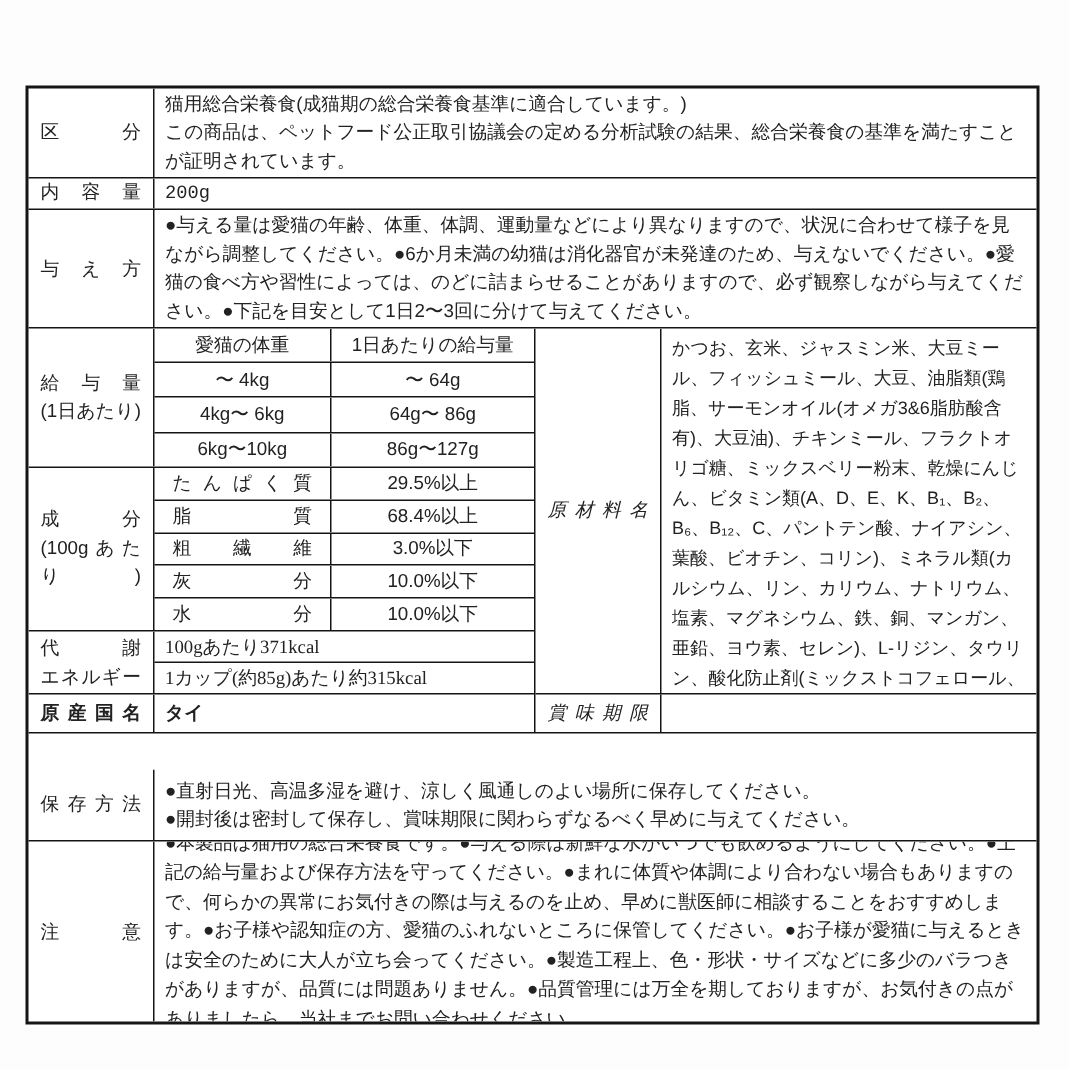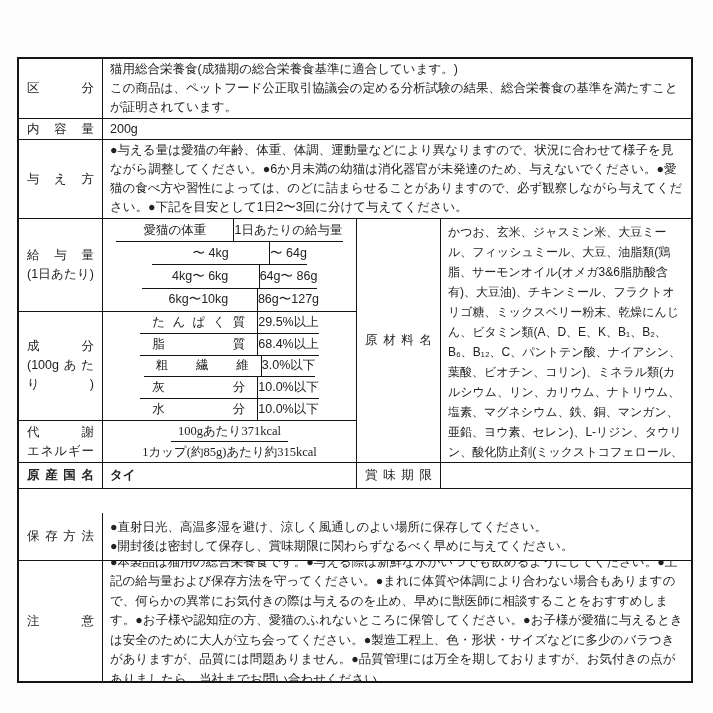--- a/index.html
+++ b/index.html
@@ -27,49 +27,49 @@
   .jl { display: block; width: 100%; text-align: justify; text-align-last: justify; }
 
   .val {
     flex: 1; padding: 2px 7px;
     display: flex; flex-direction: column; justify-content: center;
     overflow: hidden;
   }
   .pre { white-space: pre-line; }
 
   .h-category { height: 60px; }
-  .h-net { height: 21px; }
+  .h-net { height: 21px; font-family: Liberation Mono, monospace; }
   .h-feed { height: 79px; }
   .h-mid { height: 270px; }
   .h-storage { height: 48px; margin-top: 24px; }
   .h-caution { height: 120px; }
   .h-caution .val { line-height: 19.5px; }
 
   
   .mid-left { flex: 0 0 338px; border-right: 1px solid #151515; display: flex; flex-direction: column; }
   .mid-right { flex: 1; display: flex; flex-direction: column; }
 
   .mrow { display: flex; border-bottom: 1px solid #151515; overflow: hidden; }
   .mrow-feeding { height: 93px; }
   .mrow-comp { height: 110px; }
   .mrow-energy { height: 42px; }
   .mrow-origin { height: 25px; border-bottom: none; font-weight: bold; }
 
-  .inner { flex: 1; display: flex; flex-direction: column; align-items: center; }
+  .inner { flex: 1; display: flex; flex-direction: column; }
   .irow { display: flex; border-bottom: 1px solid #151515; flex: 1; overflow: hidden; }
   .irow:last-child { border-bottom: none; }
   .ic { display: flex; align-items: center; justify-content: center; overflow: hidden; }
   .ic-w1 { flex: 0 0 118px; border-right: 1px solid #151515; }
   .ic-w2 { flex: 1; }
   .ic-name { flex: 0 0 118px; border-right: 1px solid #151515; display: flex; align-items: center; padding: 0 12px; }
   .erow { flex: 1; display: flex; align-items: center; padding: 0 7px; border-bottom: 1px solid #151515; overflow: hidden; font-family: Liberation Serif, serif; }
   .erow:last-child { border-bottom: none; }
 
   .ing-row { flex: 1; display: flex; border-bottom: 1px solid #151515; overflow: hidden; }
-  .ing-lab { flex: 0 0 84px; border-right: 1px solid #151515; display: flex; align-items: center; padding: 0 8px; }
+  .ing-lab { flex: 0 0 84px; border-right: 1px solid #151515; display: flex; align-items: center; padding: 0 8px; font-style: italic; }
   .ing-text { flex: 1; padding: 3px 7px; font-size: 12px; line-height: 20px; overflow: hidden; }
   .exp-row { flex: 0 0 25px; display: flex; }
   .exp-val { flex: 1; }
 </style>
 </head>
 <body>
 
 <div class="sheet">
   <div class="doc">
 

